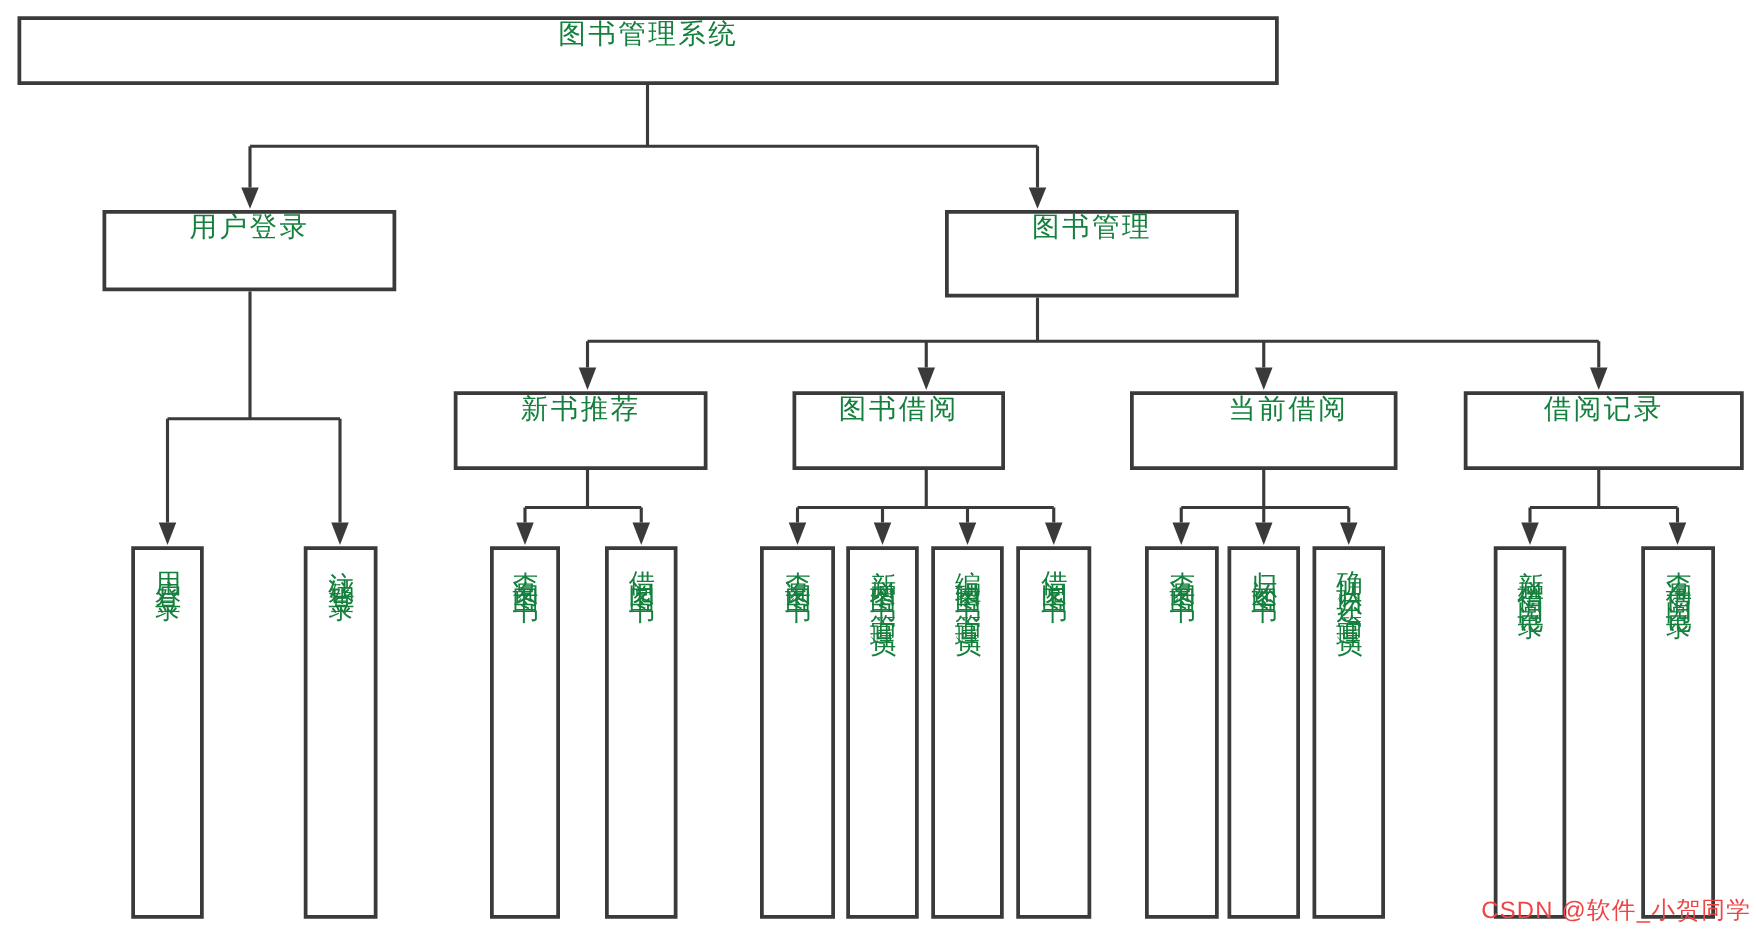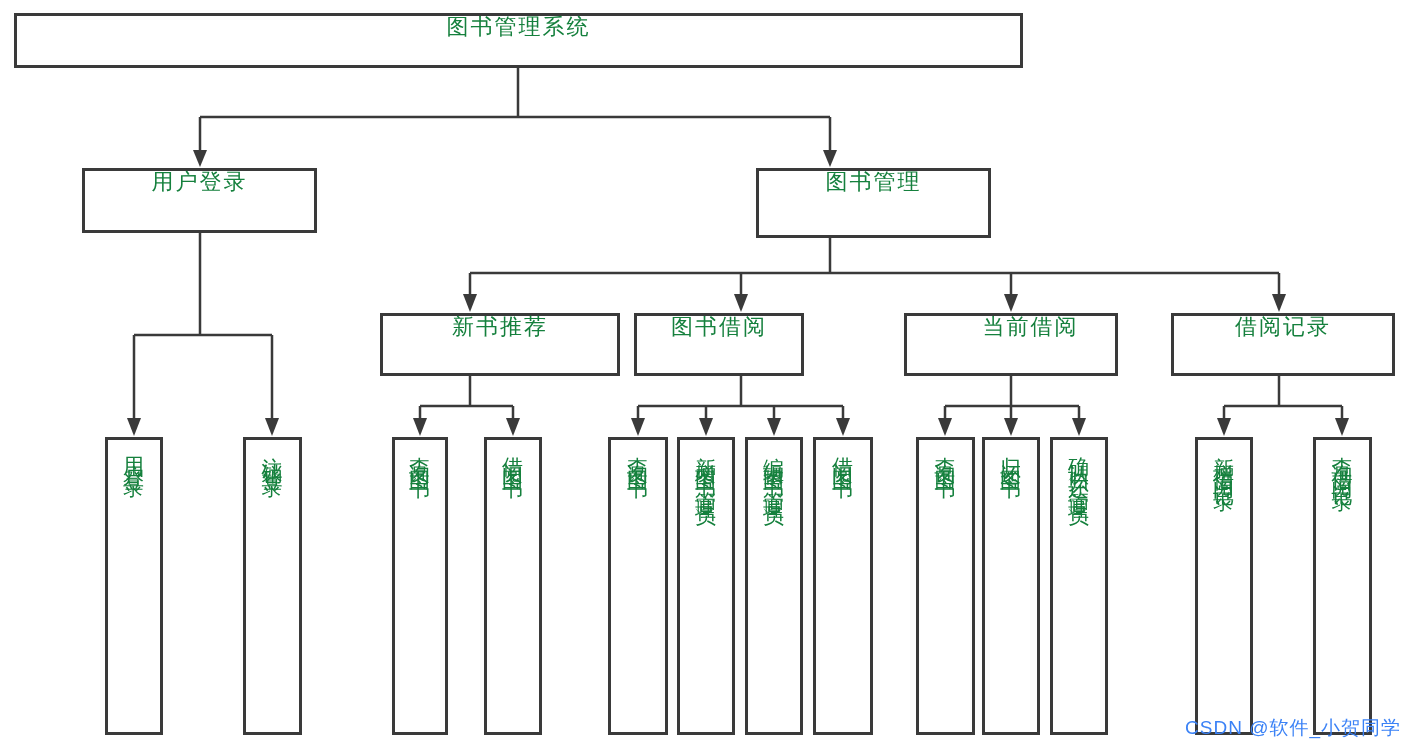--- a/index.html
+++ b/index.html
@@ -56,21 +56,21 @@
     letter-spacing: 7px;
     line-height: 1;
     white-space: nowrap;
   }
   .watermark {
     position: absolute;
     right: 4px;
     bottom: 6px;
     font-size: 19px;
     letter-spacing: 1px;
-    color: #3b82f6;
+    color: #ef4444;
     z-index: 3;
     white-space: nowrap;
   }
 </style>
 </head>
 <body>
 
 <div class="stage">
 
   <svg class="connectors" viewBox="0 0 1405 747" xmlns="http://www.w3.org/2000/svg">
@@ -120,21 +120,21 @@
     <span class="label">图书管理系统</span>
   </div>
 
   <div class="node h" style="left:82px; top:168px; width:235px; height:65px;">
     <span class="label">用户登录</span>
   </div>
   <div class="node h" style="left:712px; top:168px; width:235px; height:70px;margin-left:44px;">
     <span class="label">图书管理</span>
   </div>
 
-  <div class="node h" style="left:380px; top:313px; width:240px; height:63px;">
+  <div class="node h" style="left:363px; top:313px; width:203px; height:63px;">
     <span class="label">新书推荐</span>
   </div>
   <div class="node h" style="left:634px; top:313px; width:170px; height:63px;">
     <span class="label">图书借阅</span>
   </div>
   <div class="node h" style="left:904px; top:313px; width:214px; height:63px;padding-left:39px;">
     <span class="label">当前借阅</span>
   </div>
   <div class="node h" style="left:1171px; top:313px; width:224px; height:63px;">
     <span class="label">借阅记录</span>

